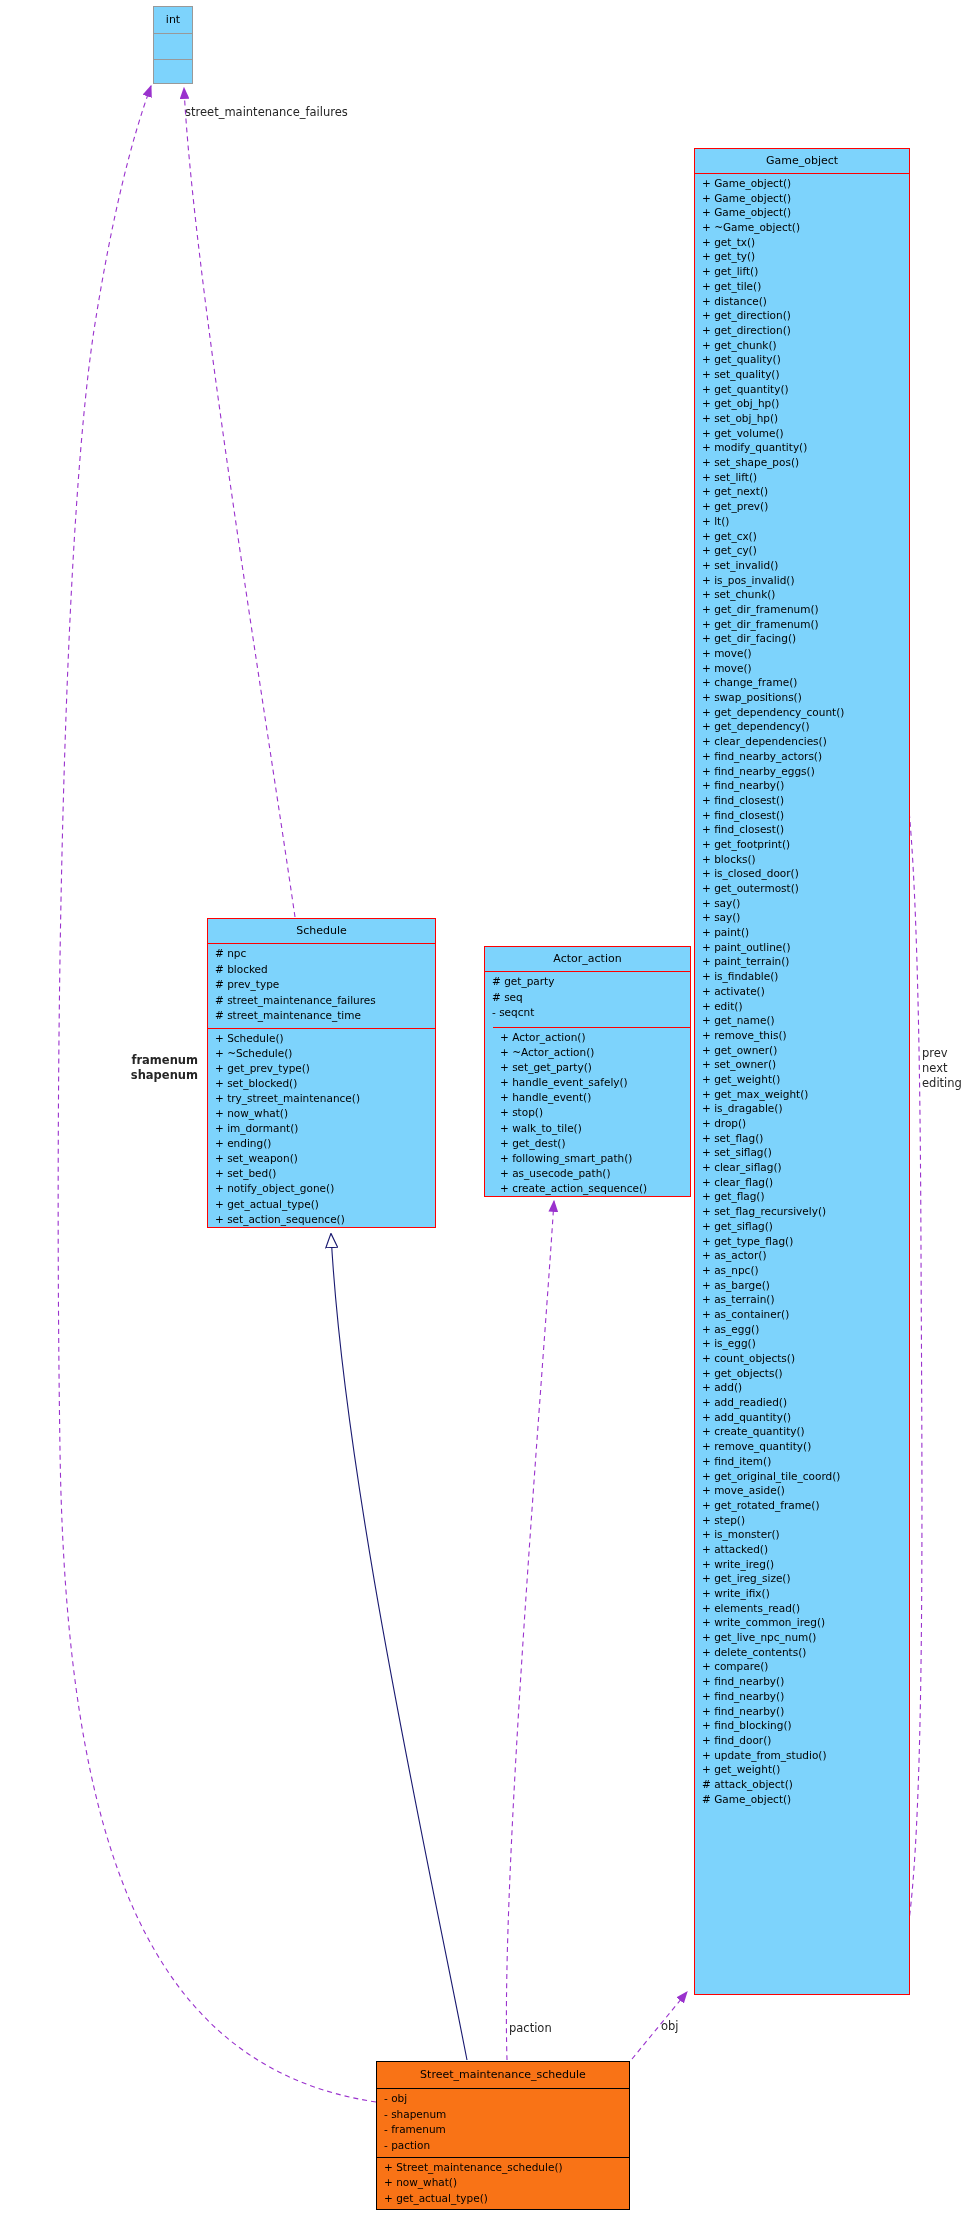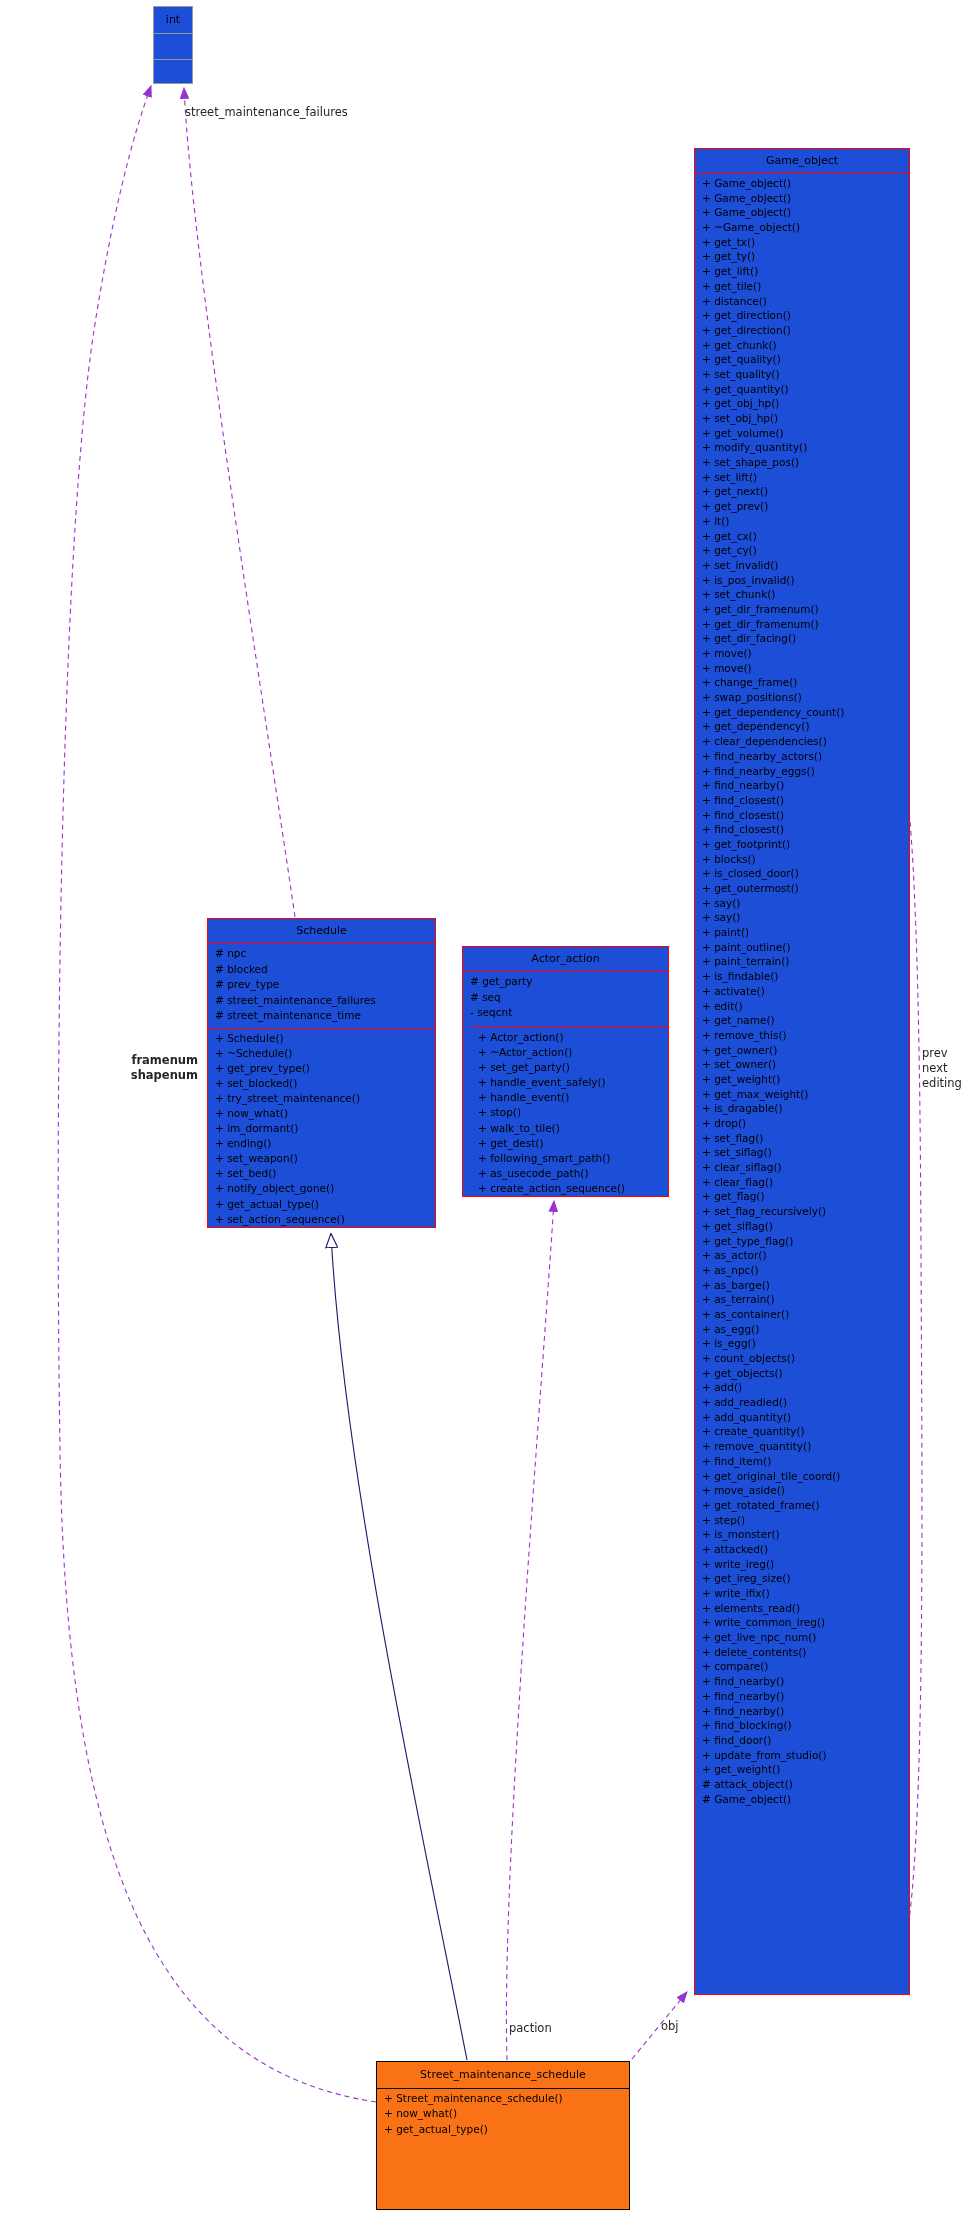--- a/index.html
+++ b/index.html
@@ -1,20 +1,20 @@
 <!DOCTYPE html>
 <html><head>
 <meta charset="utf-8">
 <style>
   html,body{margin:0;padding:0;background:#ffffff;}
   #canvas{position:relative;width:975px;height:2216px;background:#ffffff;
           font-family:"DejaVu Sans",sans-serif;overflow:hidden;}
   #edges{position:absolute;left:0;top:0;width:975px;height:2216px;pointer-events:none;}
 
-  .uml-box{position:absolute;box-sizing:border-box;background:#1d4ed8;
+  .uml-box{position:absolute;box-sizing:border-box;background:#7dd3fc;
            display:flex;flex-direction:column;}
   .uml-box.red{border:1px solid #ff0000;}
   .uml-box.gray{border:1px solid #999999;}
   .uml-box.main{border:1px solid #000000;background:#f97316;}
 
   .box-title{box-sizing:border-box;flex:0 0 auto;text-align:center;
              font-size:11px;color:#000;line-height:24px;white-space:nowrap;overflow:hidden;}
   .red .box-title{border-bottom:1px solid #ff0000;}
   .gray .box-title{border-bottom:1px solid #999999;}
   .main .box-title{border-bottom:1px solid #000000;line-height:26px;}
@@ -199,21 +199,21 @@
         <div class="member">+ im_dormant()</div>
         <div class="member">+ ending()</div>
         <div class="member">+ set_weapon()</div>
         <div class="member">+ set_bed()</div>
         <div class="member">+ notify_object_gone()</div>
         <div class="member">+ get_actual_type()</div>
         <div class="member">+ set_action_sequence()</div>
       </div>
   </div>
 
-  <div class="uml-box red" style="left:462px;top:946px;width:207px;height:251px;">
+  <div class="uml-box red" style="left:484px;top:946px;width:207px;height:251px;">
     <div class="box-title">Actor_action</div>
     <div class="box-section" style="height:55px;line-height:15.6px;">
         <div class="member"># get_party</div>
         <div class="member"># seq</div>
         <div class="member">- seqcnt</div>
       </div>
     <div class="box-section" style="flex:1 1 auto;line-height:15.1px;margin-left:8px;">
         <div class="member">+ Actor_action()</div>
         <div class="member">+ ~Actor_action()</div>
         <div class="member">+ set_get_party()</div>
@@ -223,20 +223,26 @@
         <div class="member">+ walk_to_tile()</div>
         <div class="member">+ get_dest()</div>
         <div class="member">+ following_smart_path()</div>
         <div class="member">+ as_usecode_path()</div>
         <div class="member">+ create_action_sequence()</div>
       </div>
   </div>
 
   <div class="uml-box main" style="left:376px;top:2061px;width:254px;height:149px;">
     <div class="box-title">Street_maintenance_schedule</div>
+    <div class="box-section" style="height:68px;line-height:15.6px;">
+        <div class="member">- obj</div>
+        <div class="member">- shapenum</div>
+        <div class="member">- framenum</div>
+        <div class="member">- paction</div>
+      </div>
     <div class="box-section" style="flex:1 1 auto;line-height:15.4px;">
         <div class="member">+ Street_maintenance_schedule()</div>
         <div class="member">+ now_what()</div>
         <div class="member">+ get_actual_type()</div>
       </div>
   </div>
 
   <div class="edge-label" style="left:185px;top:105px;">street_maintenance_failures</div>
 
   <div class="edge-label ralign" style="left:118px;top:1053px;width:80px;font-weight:bold;"><span>framenum</span><br><span>shapenum</span></div>

